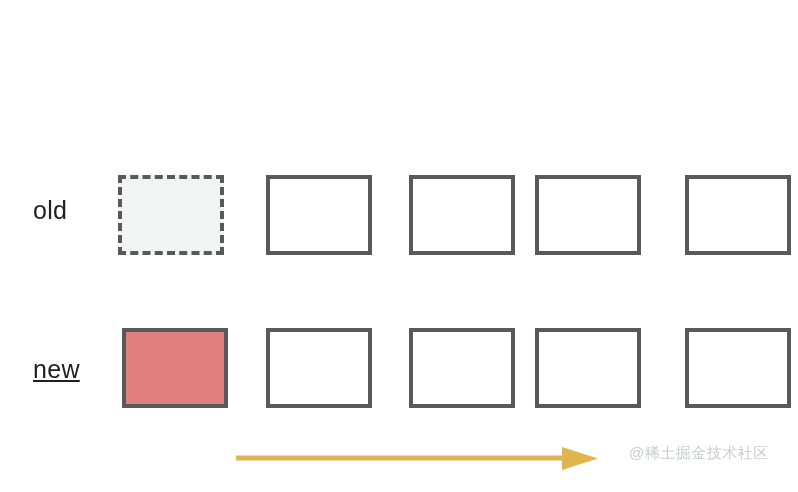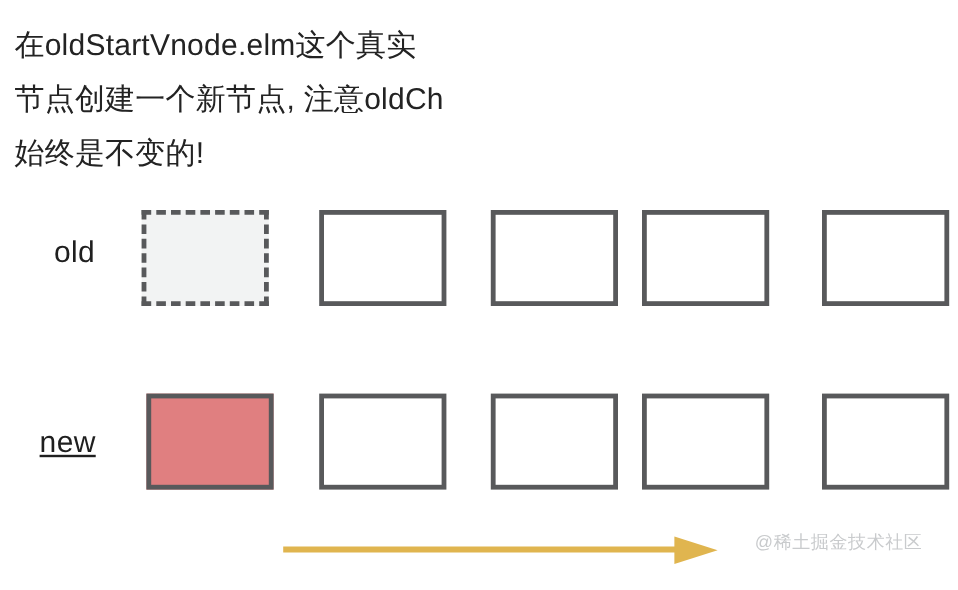--- a/index.html
+++ b/index.html
@@ -34,21 +34,21 @@
   .caption-line { display: block; }
 
   
   .row-label {
     position: absolute;
     color: #1f1f1f;
     font-size: 25px;
     line-height: 1;
     letter-spacing: 0.3px;
   }
-  .row-label.old  { left: 33px; top: 198px; margin-left: 12px; }
+  .row-label.old  { left: 33px; top: 198px; }
   .row-label.new  { left: 33px; top: 357px; text-decoration: underline; }
 
   
   .node {
     position: absolute;
     box-sizing: border-box;
     width: 106px;
     height: 80px;
   }
   .node.solid {
@@ -84,25 +84,20 @@
     line-height: 1;
     letter-spacing: 0.5px;
     white-space: nowrap;
   }
 </style>
 </head>
 <body>
 
 <div id="canvas">
 
-  <div class="caption">
-    <span class="caption-line">在oldStartVnode.elm这个真实</span>
-    <span class="caption-line">节点创建一个新节点, 注意oldCh</span>
-    <span class="caption-line">始终是不变的!</span>
-  </div>
 
   <div class="row-label old">old</div>
   <div class="node dashed" style="left:118px; top:175px;"></div>
   <div class="node solid" style="left:266px; top:175px;"></div>
   <div class="node solid" style="left:409px; top:175px;"></div>
   <div class="node solid" style="left:535px; top:175px;"></div>
   <div class="node solid" style="left:685px; top:175px;"></div>
 
   <div class="row-label new">new</div>
   <div class="node filled" style="left:122px; top:328px;"></div>

